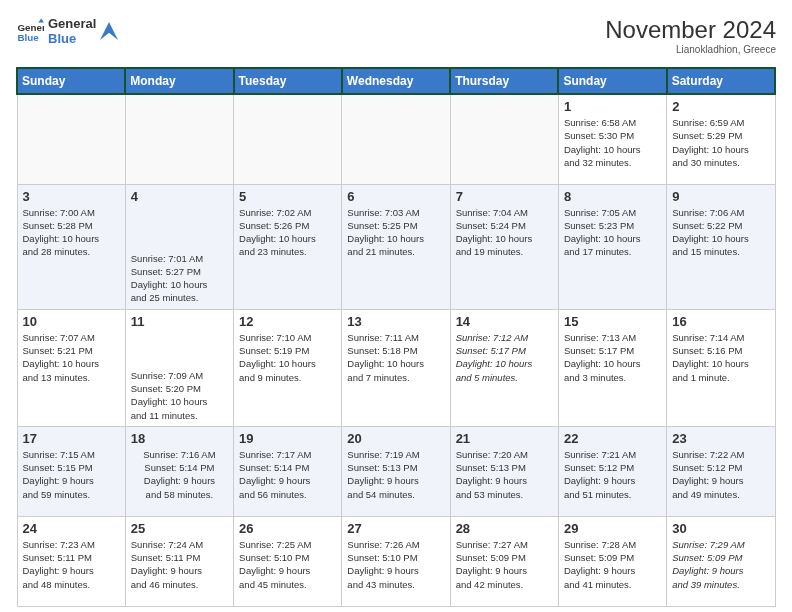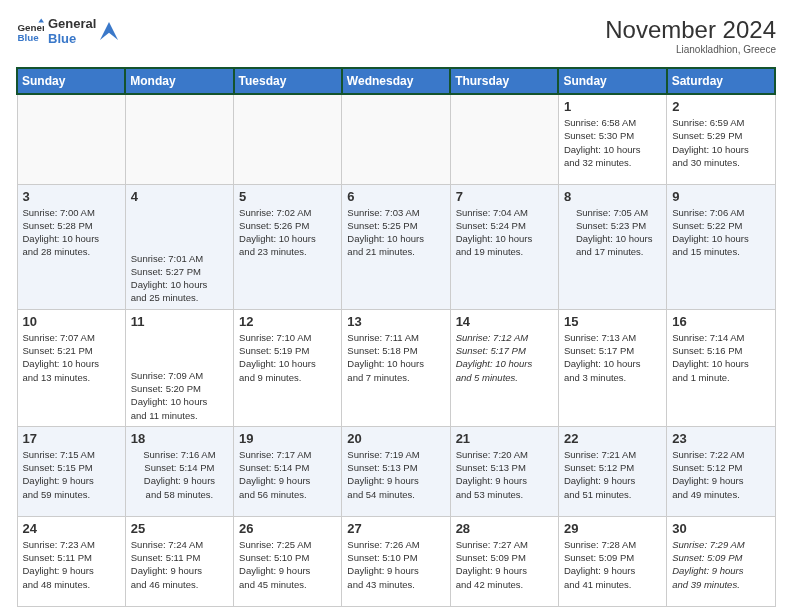--- a/index.html
+++ b/index.html
@@ -167,21 +167,21 @@
         </td>
         <td class="alt-row">
           <div class="day-num">7</div>
           <div class="day-info" style="white-space: pre-line;">Sunrise: 7:04 AM
 Sunset: 5:24 PM
 Daylight: 10 hours
 and 19 minutes.</div>
         </td>
         <td class="alt-row">
           <div class="day-num">8</div>
-          <div class="day-info" style="white-space: pre-line; margin-left: 12px;">Sunrise: 7:05 AM
+          <div class="day-info" style="white-space: pre-line;">Sunrise: 7:05 AM
 Sunset: 5:23 PM
 Daylight: 10 hours
 and 17 minutes.</div>
         </td>
         <td class="alt-row">
           <div class="day-num">9</div>
           <div class="day-info" style="white-space: pre-line;">Sunrise: 7:06 AM
 Sunset: 5:22 PM
 Daylight: 10 hours
 and 15 minutes.</div>

